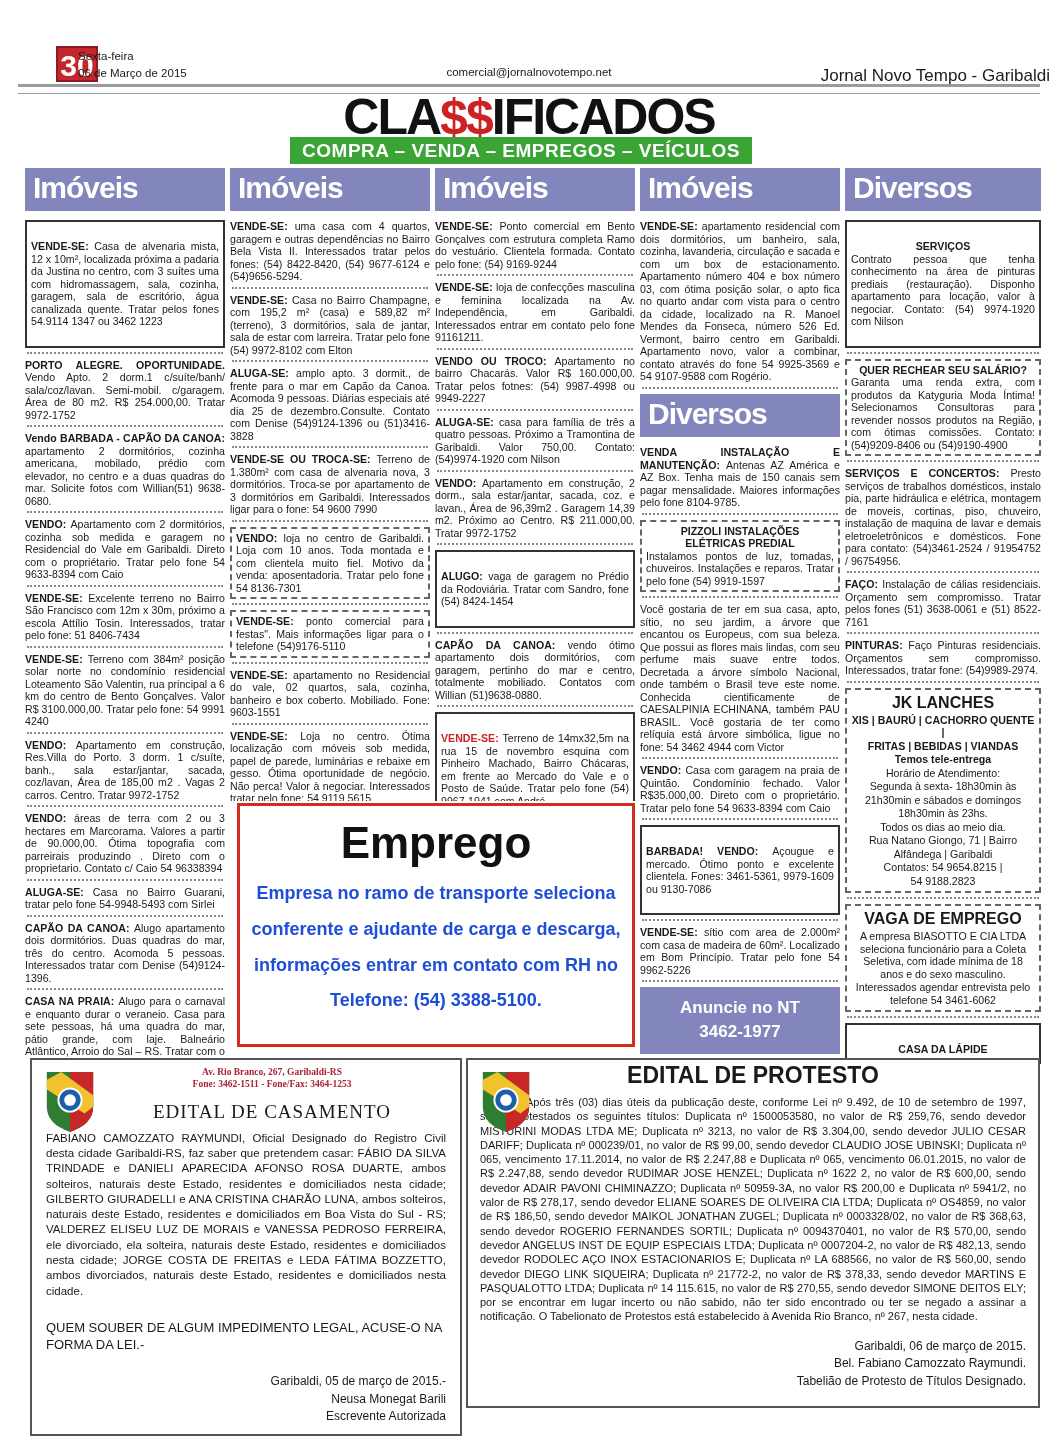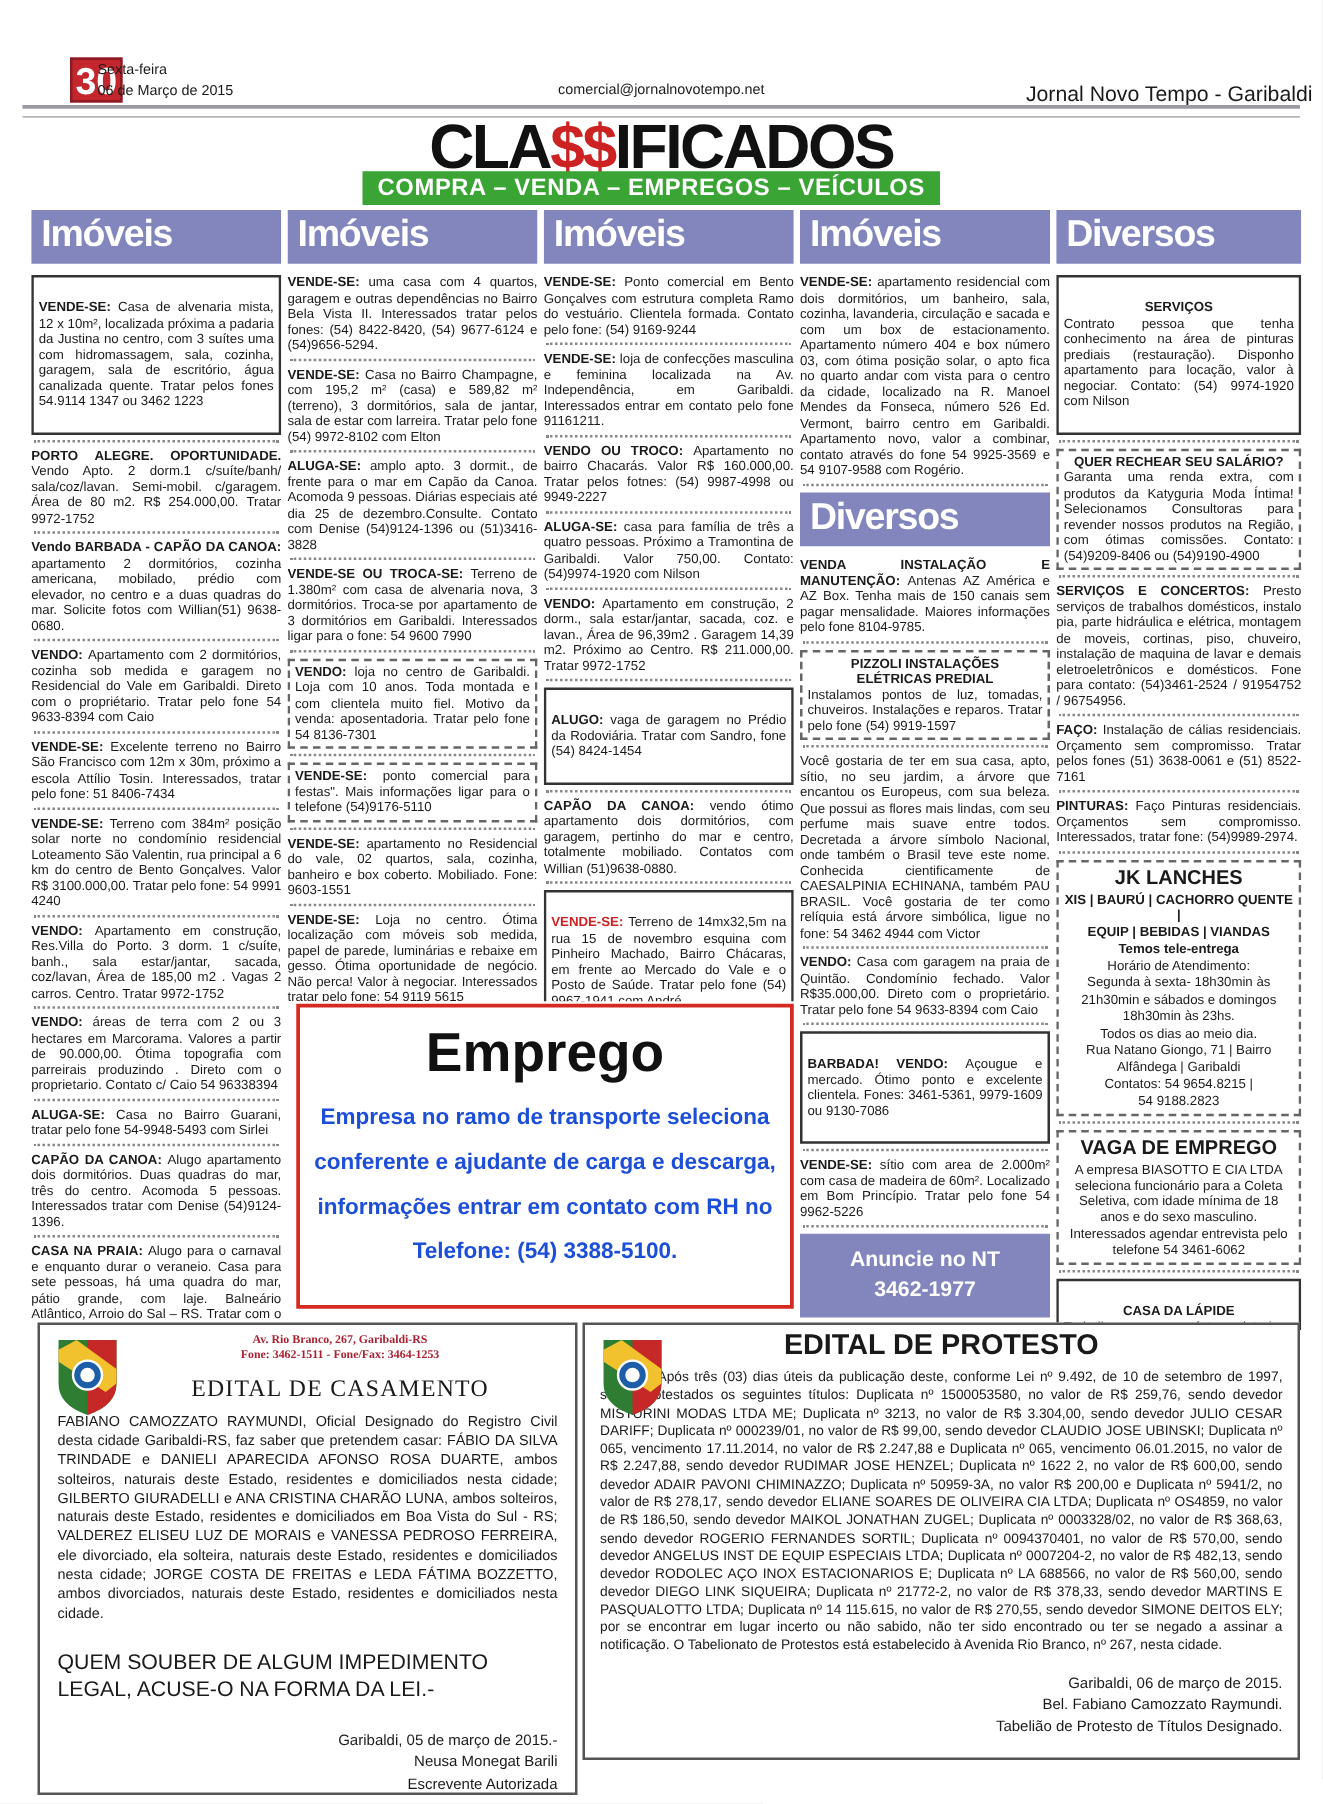--- a/index.html
+++ b/index.html
@@ -54,21 +54,21 @@
   #casamento{left:30px;top:1058px;width:432px;height:378px;padding:6px 14px;}
   #protesto{left:466px;top:1058px;width:574px;height:350px;padding:0 12px;}
   .crest{position:absolute;left:10px;top:8px;}
   .reg-head{text-align:center;padding-left:52px;}
   .reg-org{font-family:"Liberation Serif","DejaVu Serif",serif;font-weight:bold;font-size:21px;}
   .reg-sub{font-family:"Liberation Serif","DejaVu Serif",serif;font-size:9.5px;color:#a23;
            font-weight:bold;line-height:1.3;}
   .reg-title{font-family:"Liberation Serif","DejaVu Serif",serif;font-size:19px;text-align:center;
              letter-spacing:1px;margin:10px 0 8px;padding-left:52px;}
   .legal-body{font-size:11.5px;line-height:1.33;text-align:justify;margin:4px 0;}
-  .legal-notice{font-size:17px;line-height:1.33;margin:20px 0;}
+  .legal-notice{font-size:13px;line-height:1.33;margin:20px 0;}
   .legal-date,.legal-sig{font-size:12px;text-align:right;line-height:1.45;}
   .prot-title{font-size:23px;font-weight:bold;text-align:center;margin:2px 0 6px;}
   .prot-body{font-size:11px;line-height:1.3;text-align:justify;text-indent:46px;margin:0;}
   .prot-date{margin-top:14px;}
 </style>
 </head>
 <body>
 
 <div class="page">
 
@@ -262,21 +262,21 @@
         <div class="ad-text"><span class="lead">FAÇO: </span>Instalação de cálias residenciais. Orçamento sem compromisso. Tratar pelos fones (51) 3638-0061 e (51) 8522-7161</div>
       </div>
       <div class="sep"></div>
       <div class="ad">
         <div class="ad-text"><span class="lead">PINTURAS: </span>Faço Pinturas residenciais. Orçamentos sem compromisso. Interessados, tratar fone: (54)9989-2974.</div>
       </div>
       <div class="sep"></div>
       <div class="ad box-dashed">
         <div class="ad-line b big">JK LANCHES</div>
         <div class="ad-line b">XIS | BAURÚ | CACHORRO QUENTE |</div>
-        <div class="ad-line b">EQUIP | BEBIDAS | VIANDAS</div>
+        <div class="ad-line b">FRITAS | BEBIDAS | VIANDAS</div>
         <div class="ad-line b">Temos tele-entrega</div>
         <div class="ad-line">Horário de Atendimento:</div>
         <div class="ad-line">Segunda à sexta- 18h30min às</div>
         <div class="ad-line">21h30min e sábados e domingos</div>
         <div class="ad-line">18h30min às 23hs.</div>
         <div class="ad-line">Todos os dias ao meio dia.</div>
         <div class="ad-line">Rua Natano Giongo, 71 | Bairro</div>
         <div class="ad-line">Alfândega | Garibaldi</div>
         <div class="ad-line">Contatos: 54 9654.8215 |</div>
         <div class="ad-line">54 9188.2823</div>

